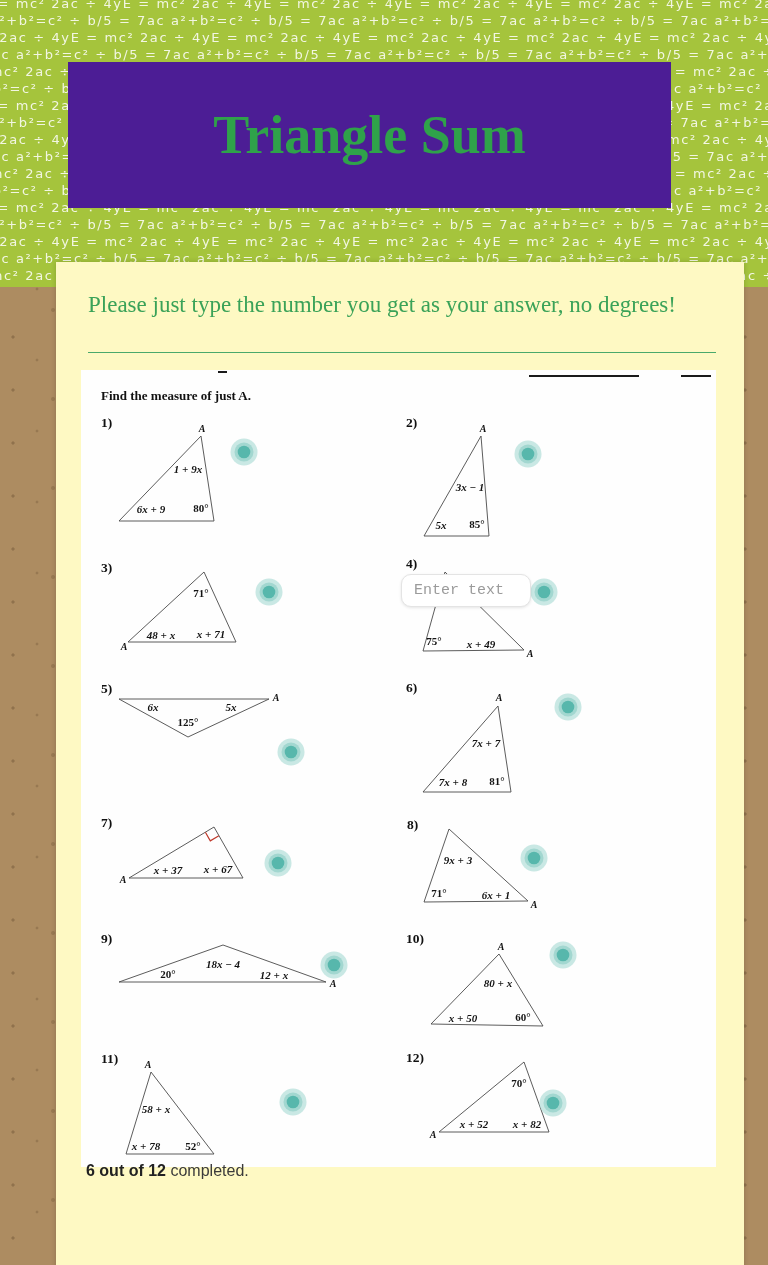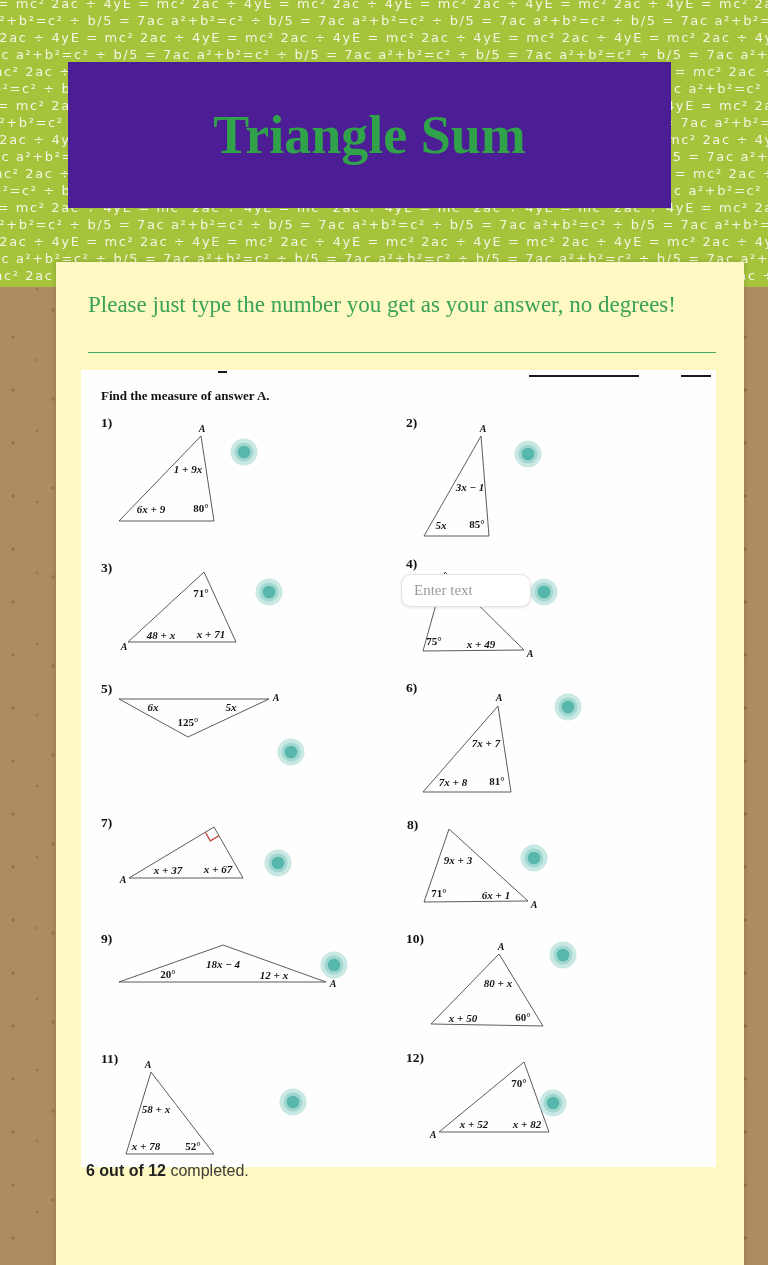--- a/index.html
+++ b/index.html
@@ -31,21 +31,21 @@
   .ws-svg{position:absolute;left:0;top:0;width:635px;height:797px;}
   .tri{fill:none;stroke:#4a4a4a;stroke-width:0.9;}
   .mark{stroke:#1a1a1a;stroke-width:2;}
   .ra{fill:none;stroke:#c0392b;stroke-width:1.2;}
   .num{font-family:"Liberation Serif",serif;font-weight:bold;font-size:13.5px;fill:#111;}
   .var{font-family:"Liberation Serif",serif;font-weight:bold;font-style:italic;font-size:11px;fill:#141414;text-anchor:middle;}
   .deg{font-family:"Liberation Serif",serif;font-weight:bold;font-size:11px;fill:#141414;text-anchor:middle;}
   .vtx{font-family:"Liberation Serif",serif;font-weight:bold;font-style:italic;font-size:10px;fill:#141414;text-anchor:middle;}
   .answer-input{position:absolute;left:320px;top:204px;width:130px;height:33px;box-sizing:border-box;
     background:#fff;border:1px solid #e4e4e4;border-radius:10px;box-shadow:0 1px 3px rgba(0,0,0,.10);
-    padding:12px 12px;font-family:Liberation Serif, serif;font-size:15px;color:#444;outline:none;}
+    padding:12px 12px;font-family:Liberation Mono, monospace;font-size:15px;color:#444;outline:none;}
   .answer-input::placeholder{color:#9b9b9b;}
   .footer{position:absolute;left:30px;top:900px;font-size:16px;color:#3a3a3a;}
   .footer .bold{font-weight:bold;color:#222;}
 </style>
 </head>
 <body>
 
 <div class="banner">
   <div style="position:absolute;left:0;top:0;width:768px;height:287px;">
       <div class="pattern-row" style="top: -4px; left: -18px;">E = mc²  2ac ÷ 4yE = mc²  2ac ÷ 4yE = mc²  2ac ÷ 4yE = mc²  2ac ÷ 4yE = mc²  2ac ÷ 4yE = mc²  2ac ÷ 4yE = mc²  2ac</div>
@@ -229,20 +229,20 @@
           <text x="393" y="758" class="var">x + 52</text>
           <text x="446" y="758" class="var">x + 82</text>
           <text x="352" y="768" class="vtx">A</text>
           <g>
             <circle cx="472" cy="733" r="13.5" fill="#b7e0db" fill-opacity="0.75"></circle>
             <circle cx="472" cy="733" r="9.5" fill="#9bd3cc" fill-opacity="0.85"></circle>
             <circle cx="472" cy="733" r="6.3" fill="#57b7ac"></circle>
           </g>
         </g>
       </svg>
-    <div class="ws-heading">Find the measure of answer A.</div>
+    <div class="ws-heading">Find the measure of just A.</div>
     <input class="answer-input" type="text" placeholder="Enter text" style="">
   </div>
 
   <div class="footer">
     <span class="bold">6 out of 12</span><span> completed.</span>
   </div>
 </div>
 
 </body></html>

